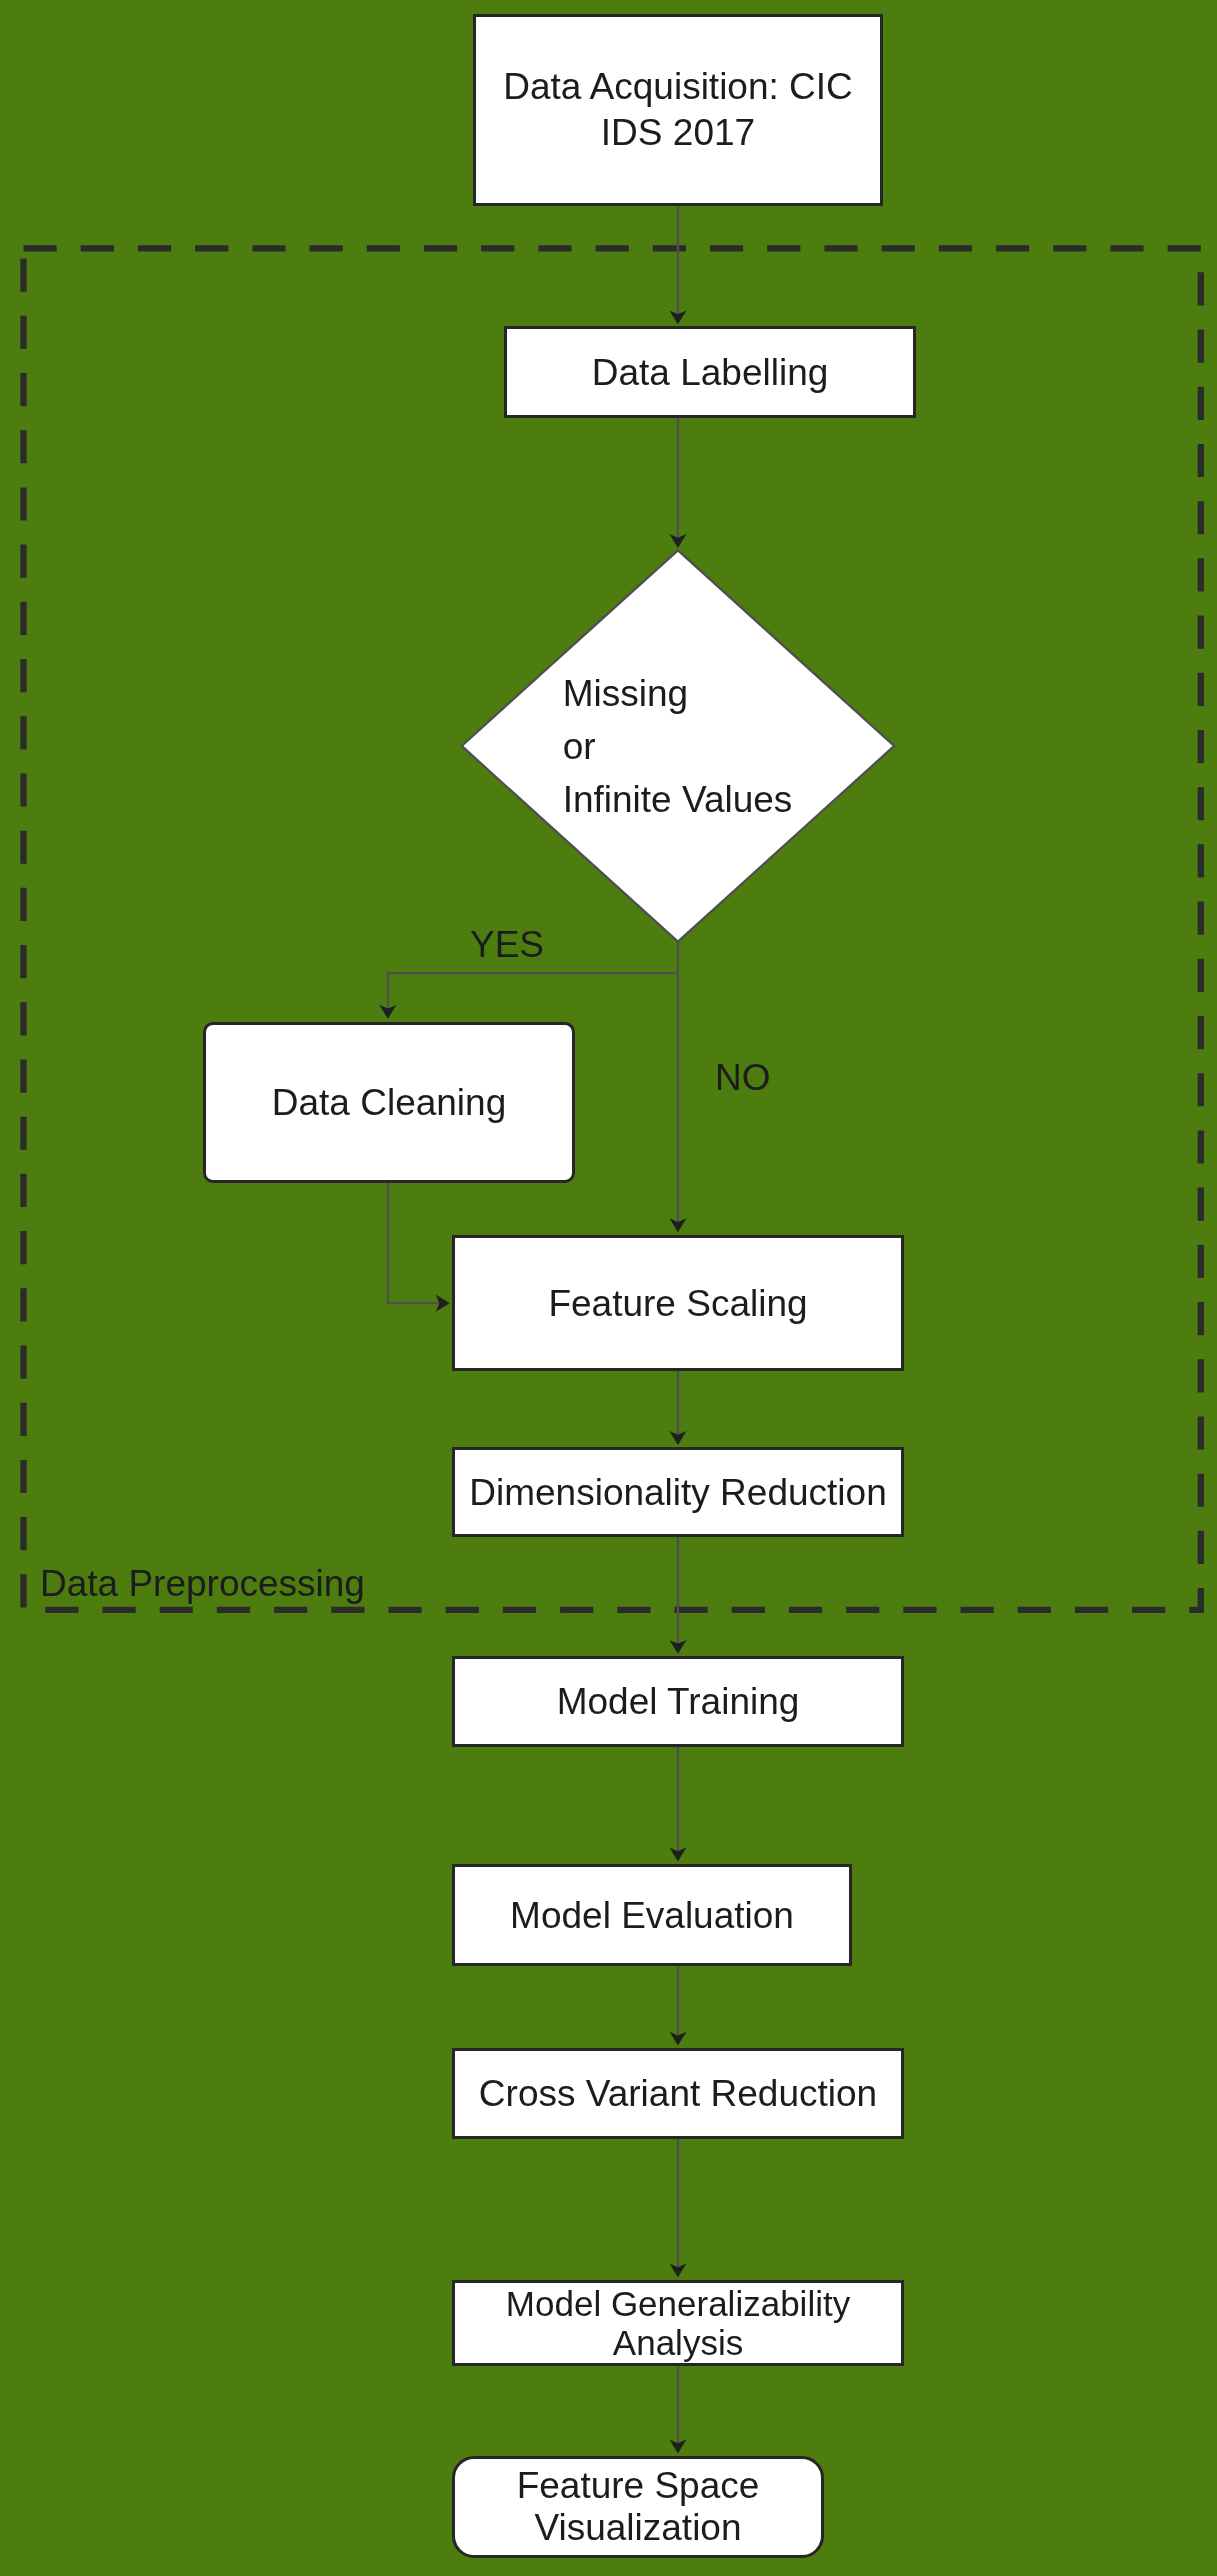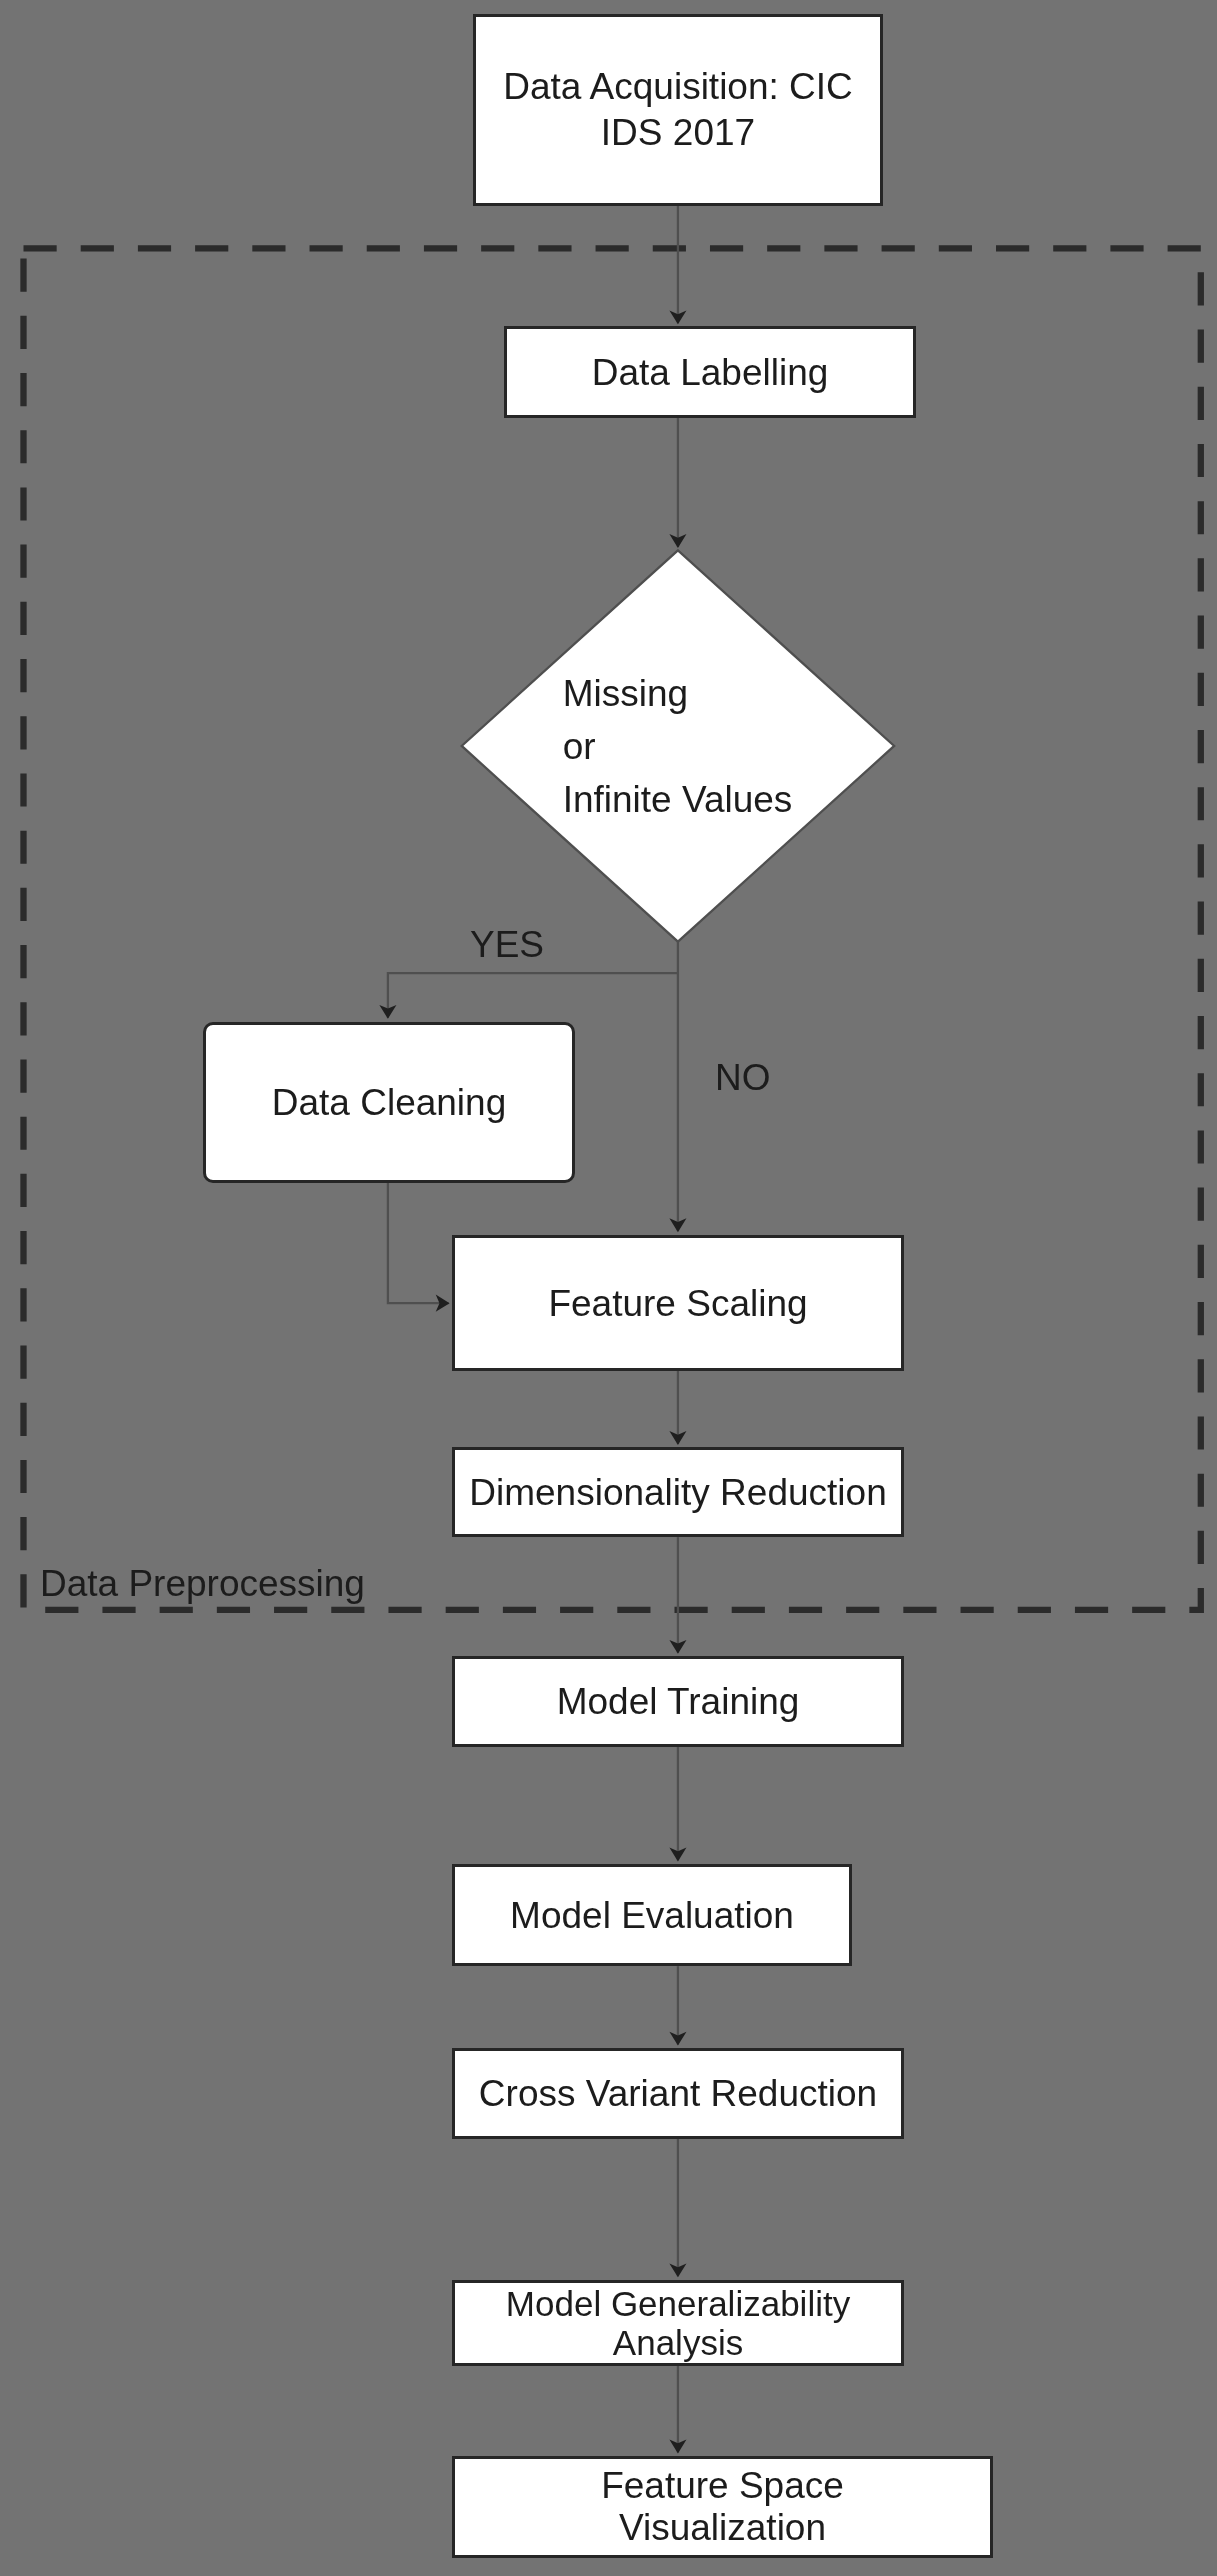--- a/index.html
+++ b/index.html
@@ -4,21 +4,21 @@
 <style>
   html, body {
     margin: 0;
     padding: 0;
     background: #ffffff;
   }
   #canvas {
     position: relative;
     width: 1218px;
     height: 2576px;
-    background: #737373;
+    background: #4d7c0f;
     font-family: "Liberation Sans", "DejaVu Sans", sans-serif;
     color: #1c1c1c;
     overflow: hidden;
   }
   #connector-layer {
     position: absolute;
     left: 0; top: 0;
     width: 1218px;
     height: 2576px;
   }
@@ -69,21 +69,21 @@
   
   #n-acquisition   { left: 473px; top: 13.7px;   width: 410px; height: 192px; line-height: 46px; }
   #n-labelling     { left: 472px; top: 326px;  width: 412px; height: 92px; margin-left: 32px; }
   #n-cleaning      { left: 203px; top: 1022px; width: 372px; height: 161px; border-radius: 10px; }
   #n-scaling       { left: 452px; top: 1235px; width: 452px; height: 136px; }
   #n-dimred        { left: 452px; top: 1447px; width: 452px; height: 90px; }
   #n-training      { left: 452px; top: 1656px; width: 452px; height: 91px; }
   #n-evaluation    { left: 452px; top: 1864px; width: 400px; height: 102px; }
   #n-crossvariant  { left: 452px; top: 2048px; width: 452px; height: 91px; }
   #n-modelgen      { left: 452px; top: 2280px; width: 452px; height: 86px; font-size: 35px; line-height: 39px; }
-  #n-featspace     { left: 452px; top: 2456px; width: 541px; height: 102px; line-height: 42px; }
+  #n-featspace     { left: 452px; top: 2456px; width: 372px; height: 102px; line-height: 42px; border-radius: 22px; }
   #diamond-label   { left: 506px; top: 675px; width: 343px; height: 143px; }
   #lbl-yes         { left: 470px; top: 924px; }
   #lbl-no          { left: 715px; top: 1057px; }
   #lbl-group       { left: 40px;  top: 1563px; text-align: center; }
 </style>
 </head>
 <body>
 
 <div id="canvas">
 

